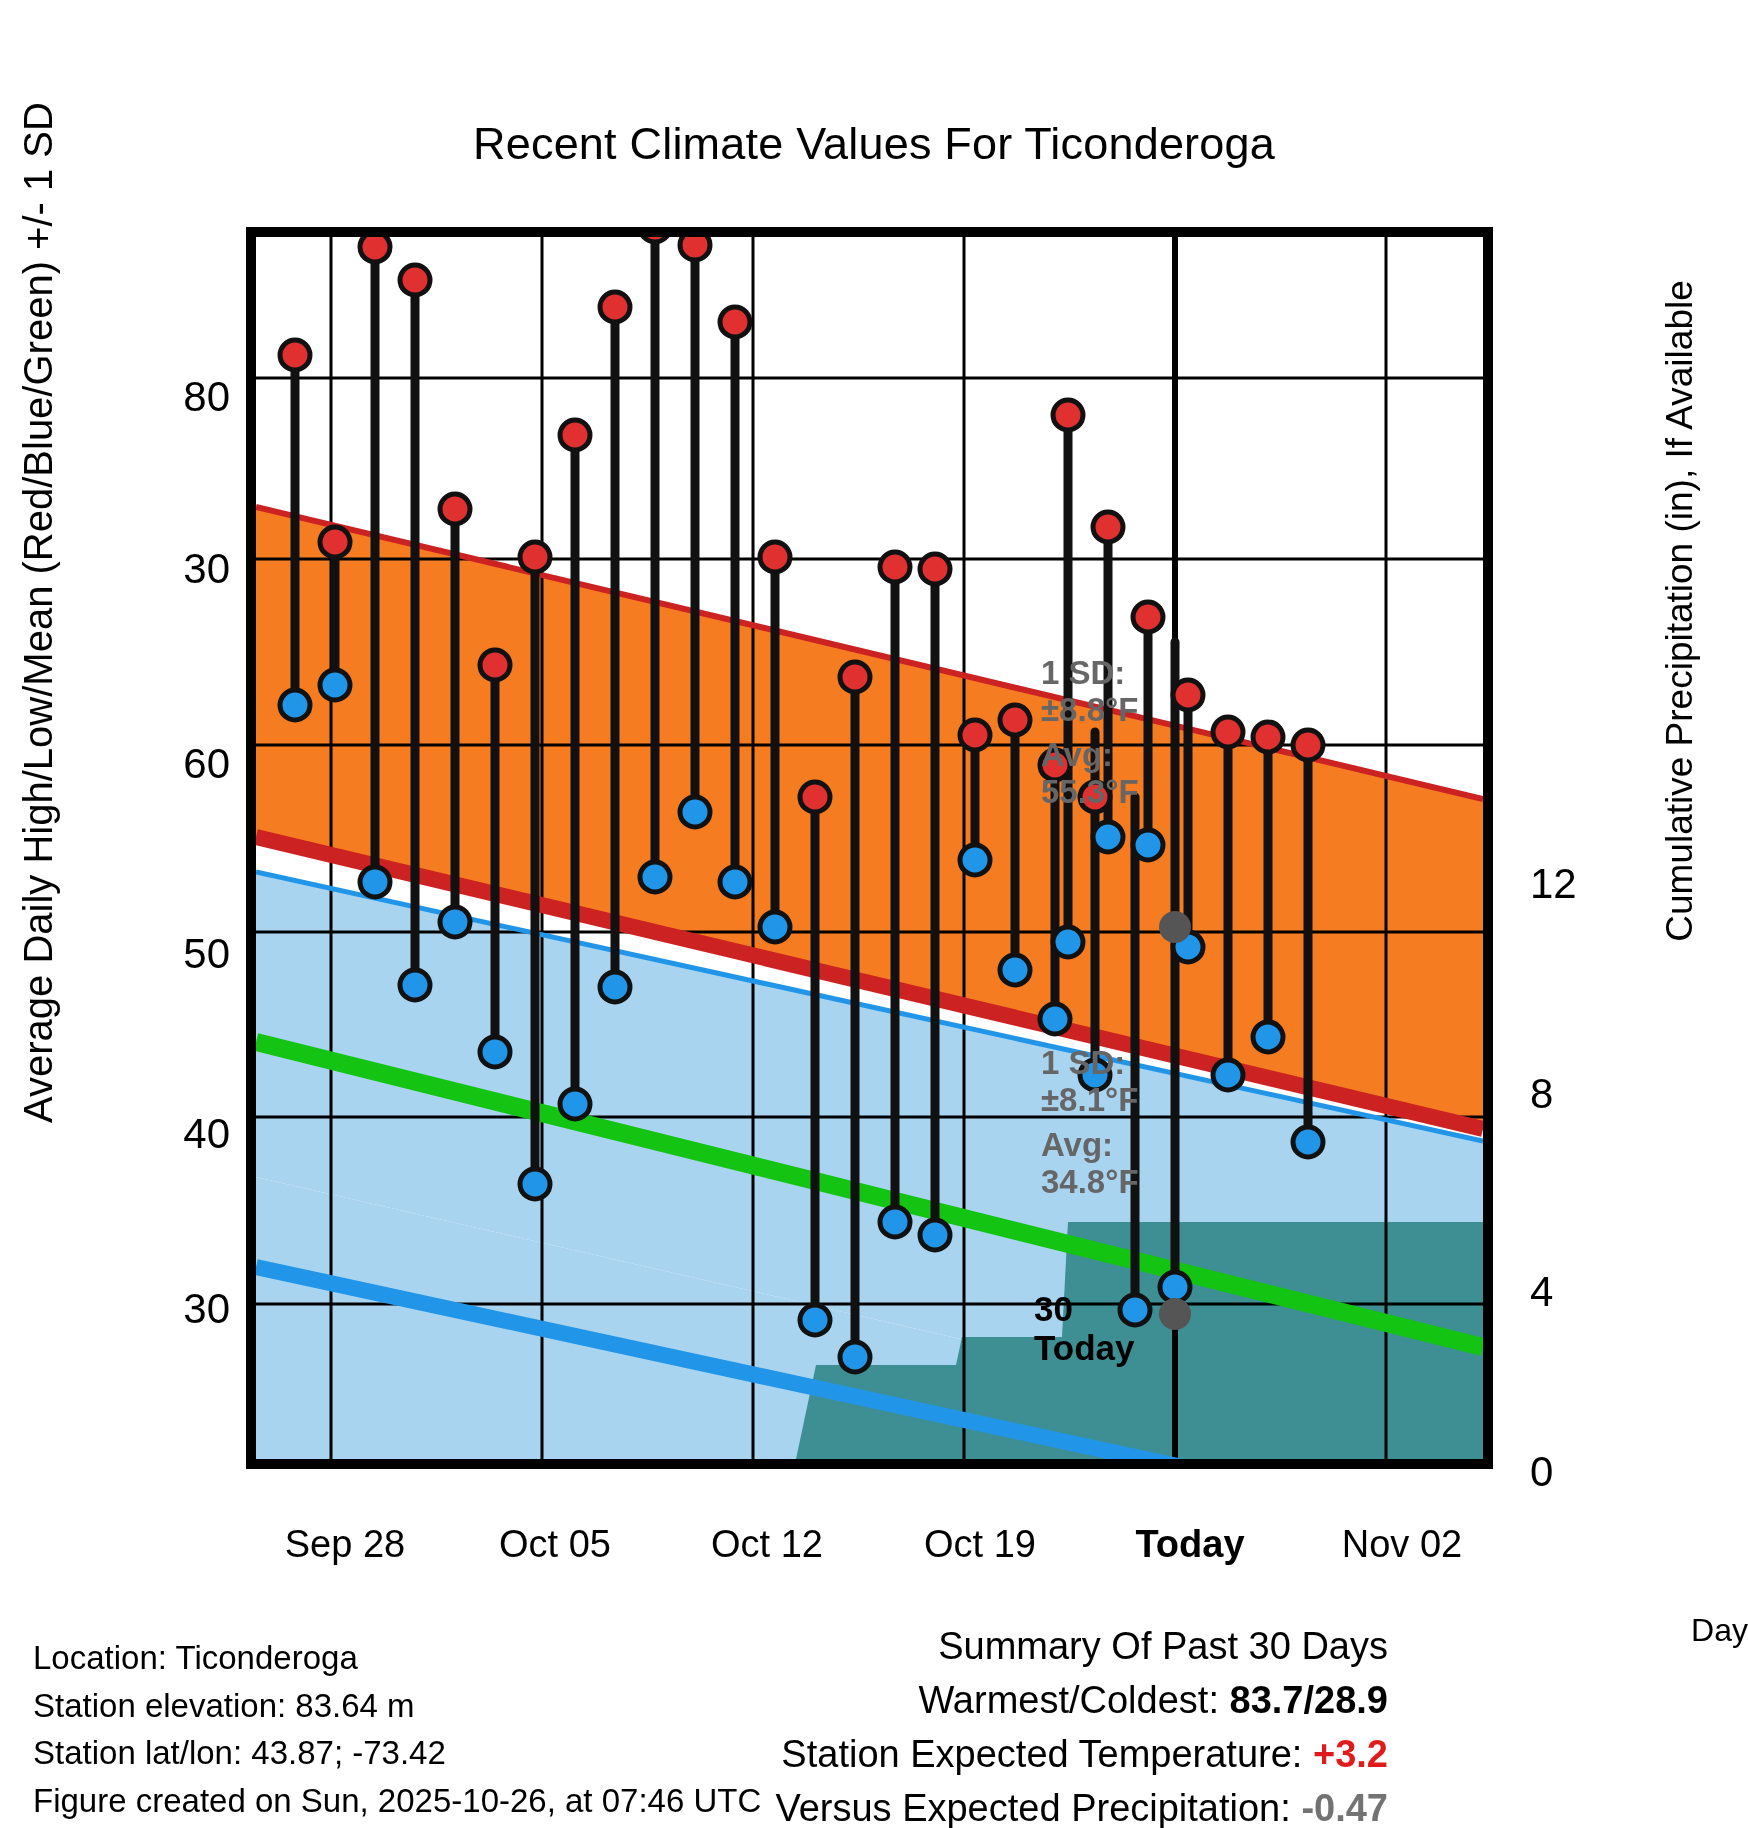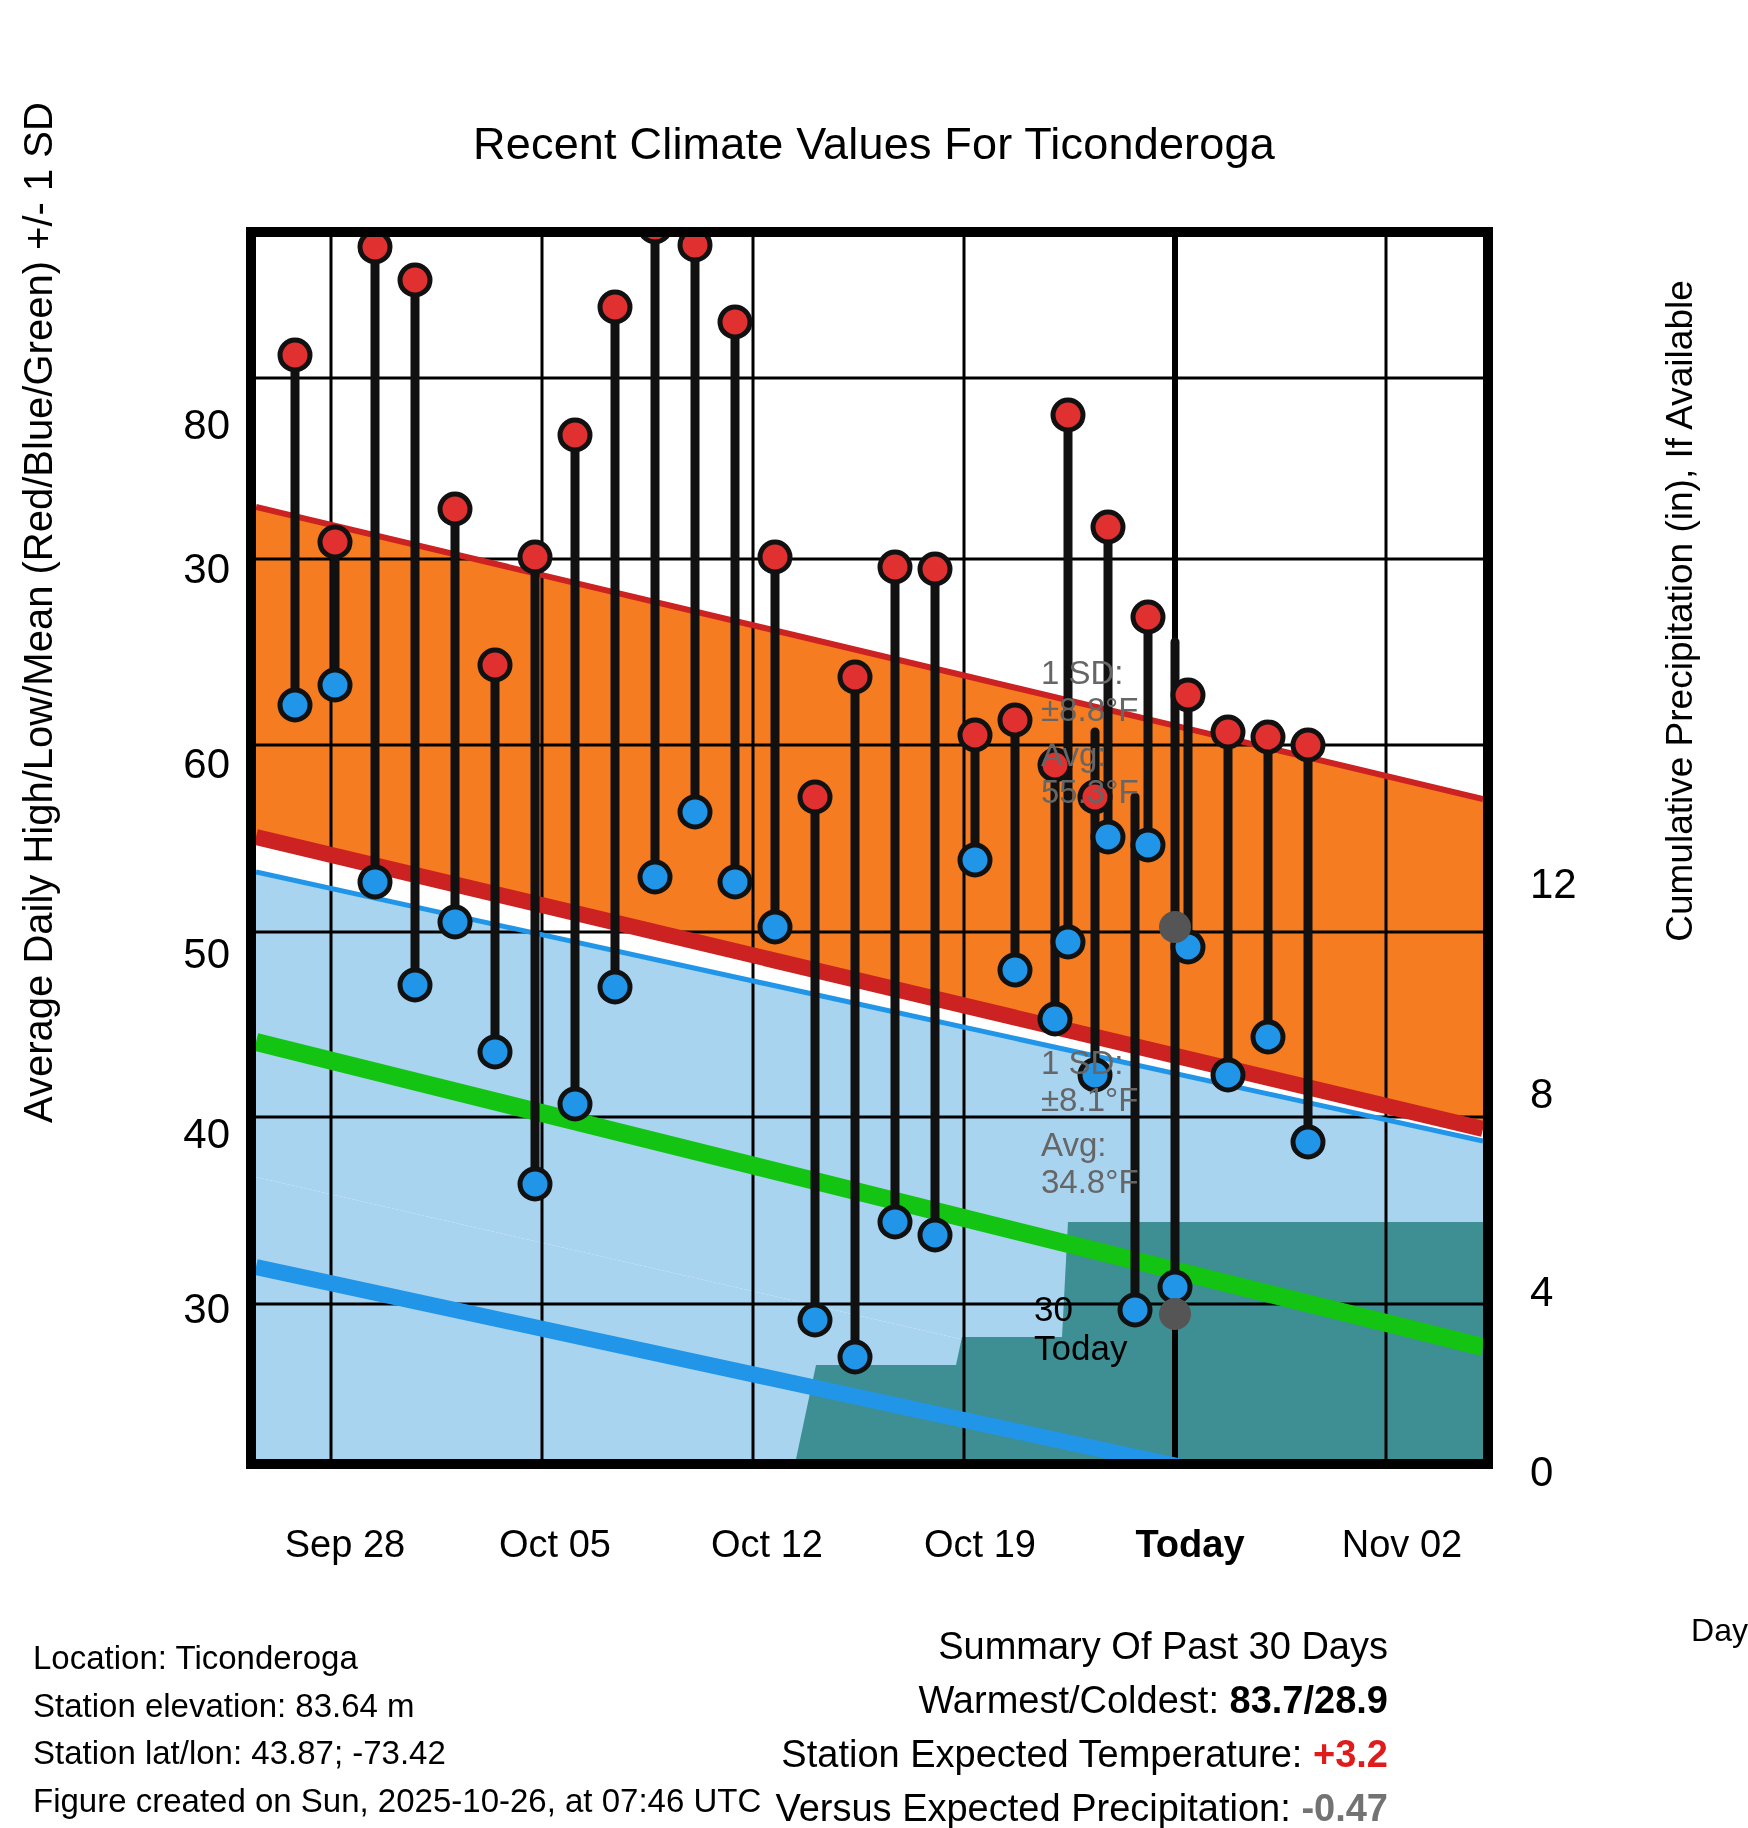--- a/index.html
+++ b/index.html
@@ -97,21 +97,21 @@
     text-align: center;
     font-size: 38px;
     width: 260px;
   }
   .xtick.today {
     font-weight: bold;
   }
   .annot {
     position: absolute;
     font-size: 33px;
-    font-weight: normal;
+    font-weight: bold;
     color: #666666;
     line-height: 1.12;
   }
   .annot.dark {
     color: #000000;
     font-size: 35px;
   }
   
   .footer-left {
     position: absolute;
@@ -137,21 +137,21 @@
 <body>
 
 <div id="page">
 
   <div class="title">Recent Climate Values For Ticonderoga</div>
 
   <div class="ylabel-left">Average Daily High/Low/Mean (Red/Blue/Green) +/- 1 SD</div>
   <div class="ylabel-right">Cumulative Precipitation (in), If Available</div>
   <div class="xlabel">Day</div>
 
-  <div class="ytick" style="left:80px; top:373px;margin-top:28px;">80</div>
+  <div class="ytick" style="left:80px; top:373px;">80</div>
   <div class="ytick" style="left:80px; top:545px;">30</div>
   <div class="ytick" style="left:80px; top:740px;">60</div>
   <div class="ytick" style="left:80px; top:930px;">50</div>
   <div class="ytick" style="left:80px; top:1110px;">40</div>
   <div class="ytick" style="left:80px; top:1285px;">30</div>
 
   <div class="ytick-right" style="left:1530px; top:860px;">12</div>
   <div class="ytick-right" style="left:1530px; top:1070px;">8</div>
   <div class="ytick-right" style="left:1530px; top:1268px;">4</div>
   <div class="ytick-right" style="left:1530px; top:1448px;">0</div>

